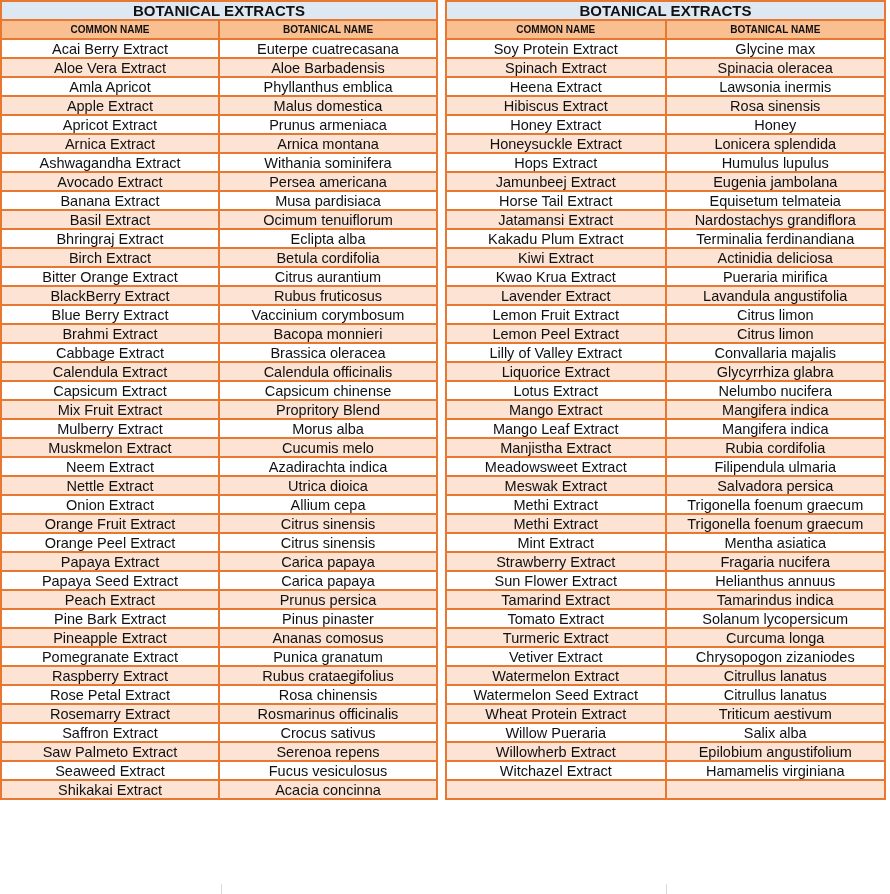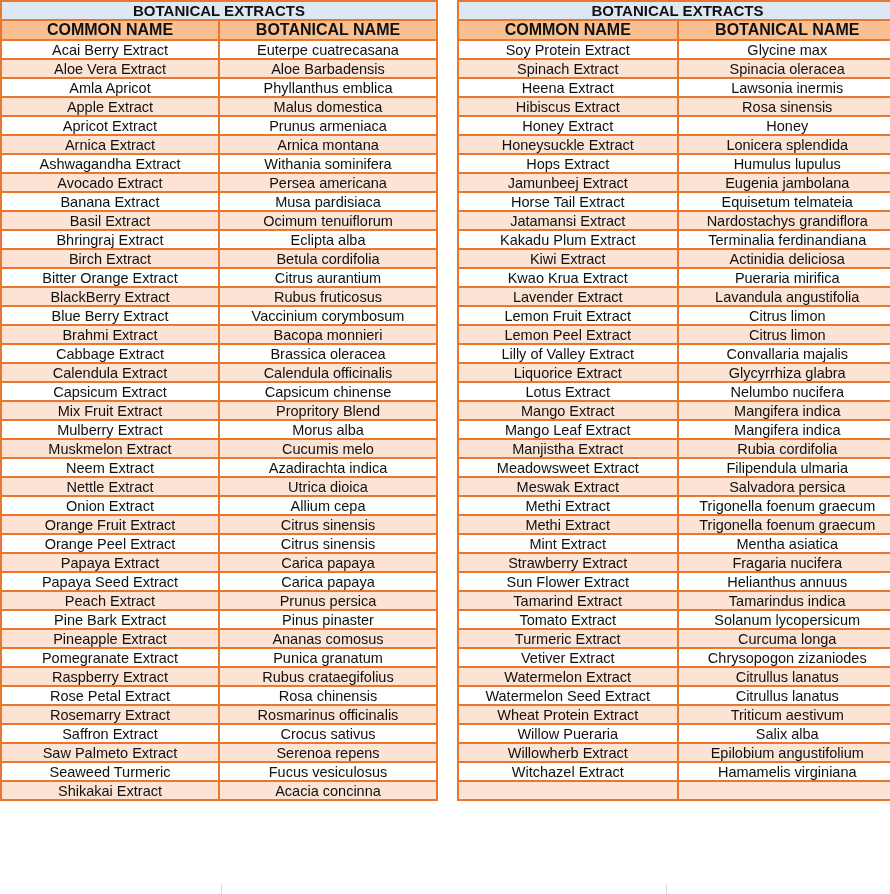--- a/index.html
+++ b/index.html
@@ -9,40 +9,40 @@
     --row-shade:#FCE3D4;
     --text:#111111;
     --gridline:#D9D9D9;
   }
   *{box-sizing:border-box;}
   html,body{margin:0;padding:0;}
   body{
     width:890px;height:894px;background:#FFFFFF;overflow:hidden;
     font-family:"Liberation Sans",sans-serif;color:var(--text);
   }
-  .page{position:relative;width:890px;height:894px;display:flex;gap:19px;}
+  .page{position:relative;width:890px;height:894px;display:flex;gap:7px;}
   table.extracts{
     border-collapse:collapse;table-layout:fixed;
     flex:0 0 auto;align-self:flex-start;
   }
   table.extracts.left{width:438px;}
   table.extracts.right{width:441px;}
   table.extracts th,table.extracts td{
     border:2px solid var(--border-orange);
     text-align:center;vertical-align:middle;
     height:19px;padding:0 2px;overflow:hidden;white-space:nowrap;
   }
   table.extracts col{width:50%;}
   .title-row th{
     background:var(--title-blue);
     font-weight:bold;font-size:15px;letter-spacing:0px;
   }
   .header-row th{
     background:var(--header-orange);
-    font-weight:bold;font-size:16px;
+    font-weight:bold;font-size:10px;
   }
   table.extracts tbody td{font-size:14.5px;background:#FFFFFF;}
   table.extracts tbody tr:nth-child(even) td{background:var(--row-shade);}
   .grid-stub{
     position:absolute;width:1px;height:10px;bottom:0;
     background:var(--gridline);
   }
   .grid-stub.stub-left{left:221px;}
   .grid-stub.stub-right{left:666px;}
 </style>
@@ -212,21 +212,21 @@
         </tr>
         <tr>
           <td>Saffron Extract</td>
           <td>Crocus sativus</td>
         </tr>
         <tr>
           <td>Saw Palmeto Extract</td>
           <td>Serenoa repens</td>
         </tr>
         <tr>
-          <td>Seaweed Turmeric</td>
+          <td>Seaweed Extract</td>
           <td>Fucus vesiculosus</td>
         </tr>
         <tr>
           <td>Shikakai Extract</td>
           <td>Acacia concinna</td>
         </tr>
       </tbody>
   </table>
 
   <table class="extracts right">

